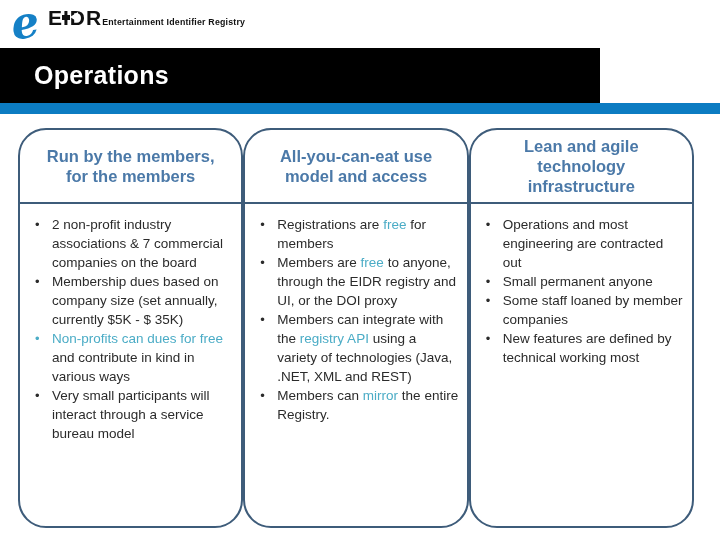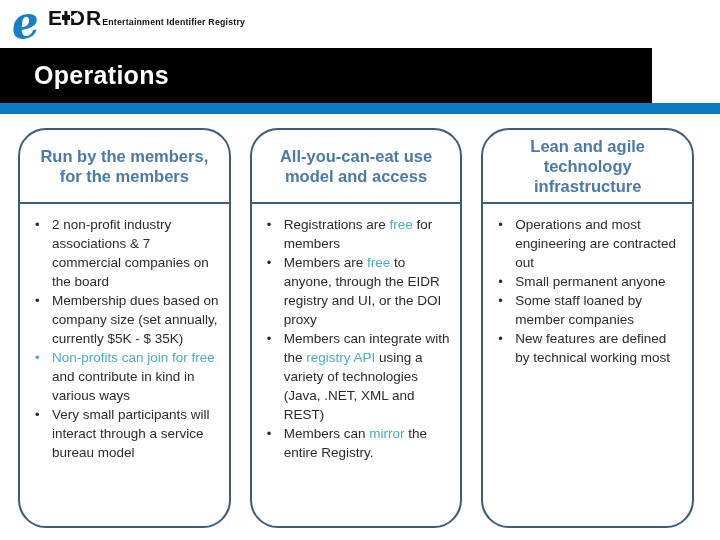--- a/index.html
+++ b/index.html
@@ -55,37 +55,37 @@
     border-bottom:5px solid transparent;
     border-right:8px solid #fff;
   }
   .brand-sub{
     font-size:8.8px;font-weight:600;color:#111;
     letter-spacing:0.2px;margin-top:10px;white-space:nowrap;
   }
 
   
   .black-bar{
-    position:absolute;top:48px;left:0;width:652px;height:55px;
+    position:absolute;top:48px;left:0;width:600px;height:55px;
     background:var(--bar-black);
     display:flex;align-items:center;
   }
   .black-bar h1{
     color:#fff;font-size:25px;font-weight:bold;
     padding-left:34px;letter-spacing:0.3px;
   }
   .blue-strip{
     position:absolute;top:103px;left:0;width:720px;height:11px;
     background:var(--strip-blue);
   }
 
   
   .cards{
     position:absolute;top:128px;left:18px;width:676px;height:400px;
-    display:flex;gap:19px;
+    display:flex;
   }
   .card{
     flex:1;
     border:2px solid var(--card-border);
     border-radius:28px;
     background:#fff;
     display:flex;flex-direction:column;
     overflow:hidden;
   }
   .card-title{
@@ -140,21 +140,21 @@
             <li>
               <span class="bullet">•</span>
               <span class="btext"><span>2 non-profit industry associations &amp; 7 commercial companies on the board</span></span>
             </li>
             <li>
               <span class="bullet">•</span>
               <span class="btext"><span>Membership dues based on company size (set annually, currently $5K - $ 35K)</span></span>
             </li>
             <li>
               <span class="bullet hl">•</span>
-              <span class="btext"><span class="hl">Non-profits can join for free</span><span> and contribute in kind in various ways</span></span>
+              <span class="btext"><span class="hl">Non-profits can dues for free</span><span> and contribute in kind in various ways</span></span>
             </li>
             <li>
               <span class="bullet">•</span>
               <span class="btext"><span>Very small participants will interact through a service bureau model</span></span>
             </li>
           </ul>
       </div>
     </div>
 
     <div class="card">

